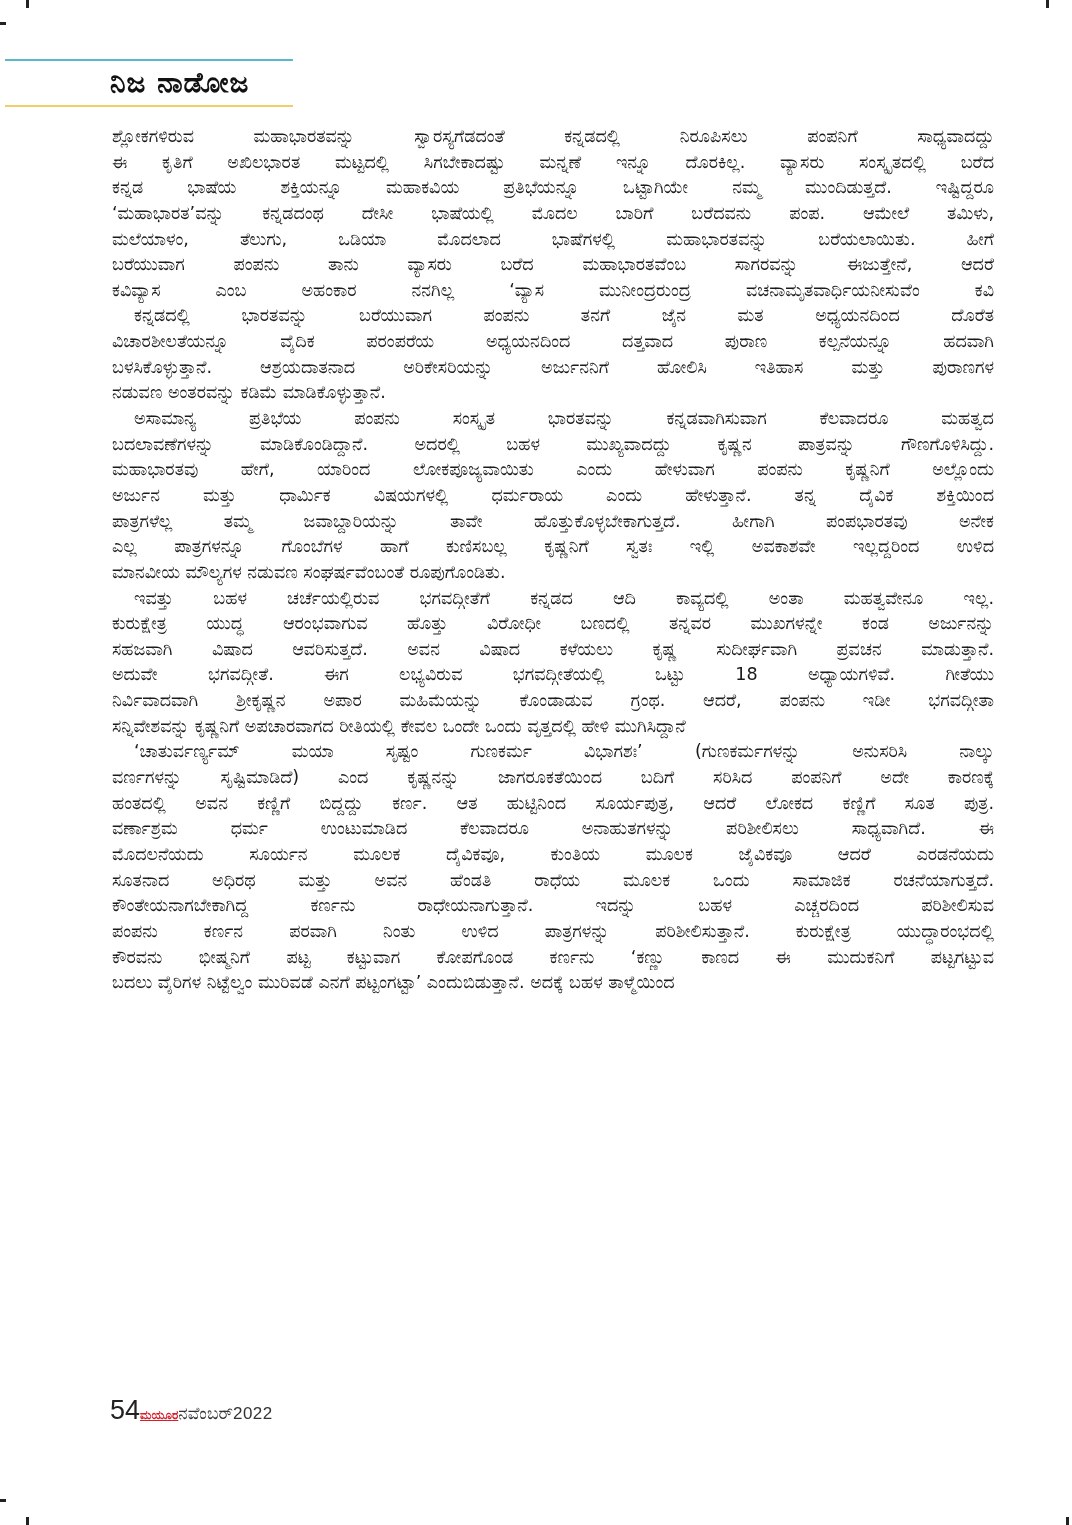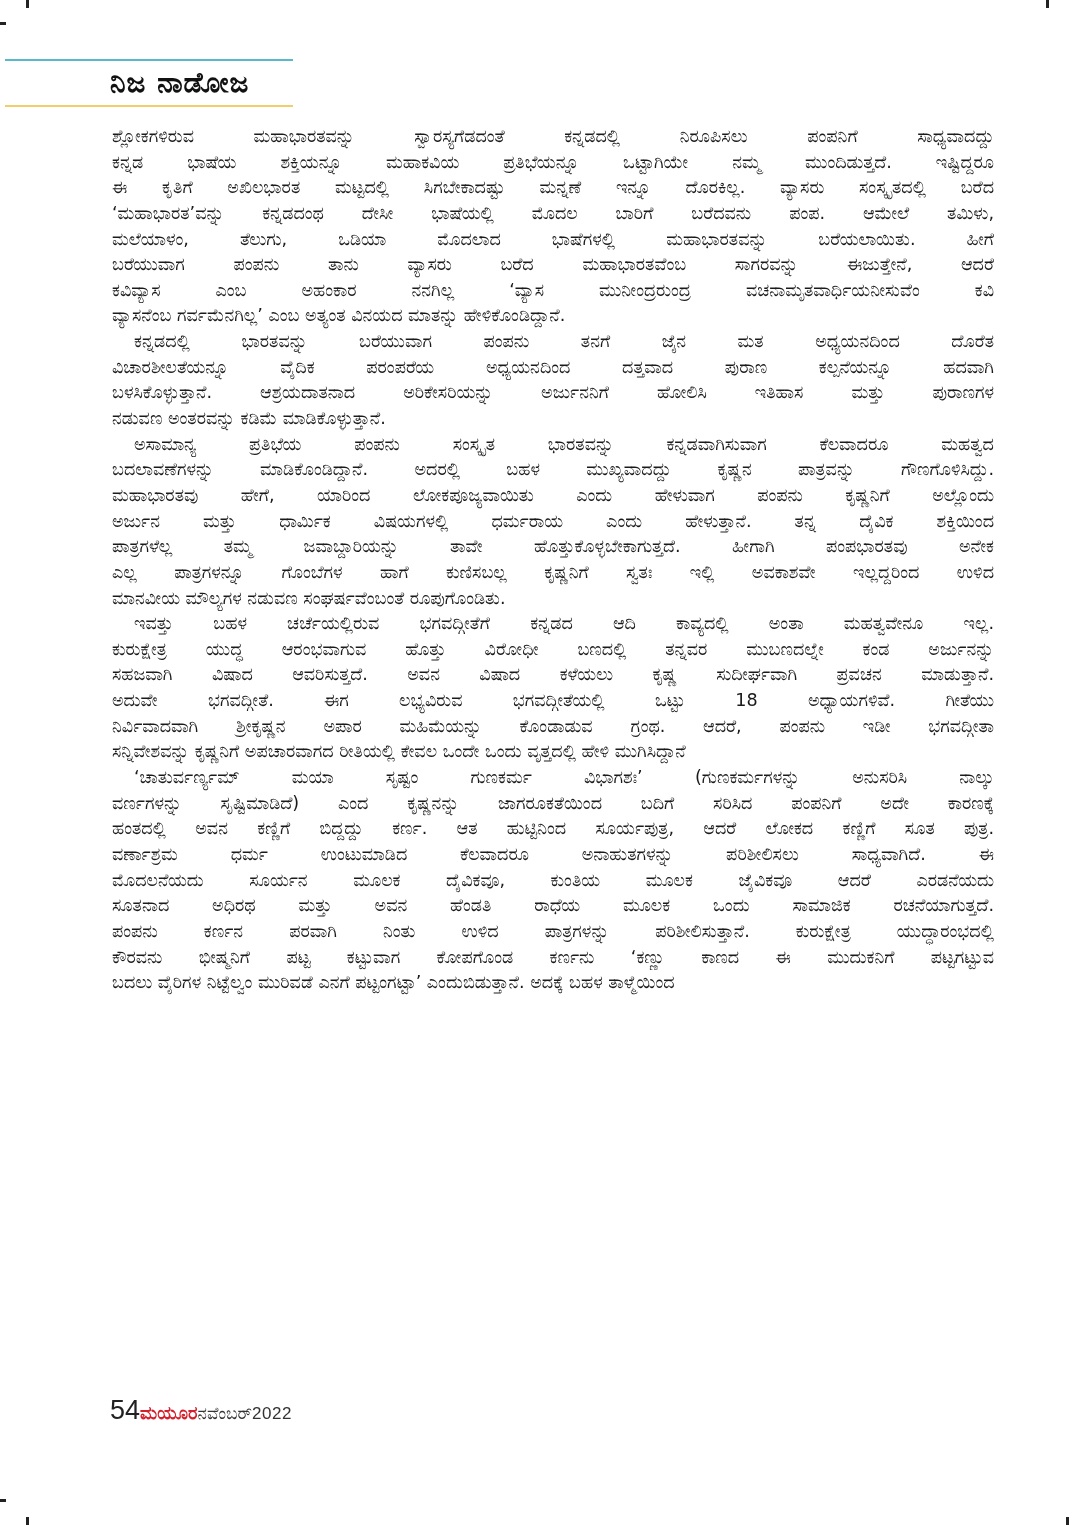--- a/index.html
+++ b/index.html
@@ -22,79 +22,79 @@
     font-size: 17.6px; white-space: nowrap; overflow: hidden;
     text-align: justify; text-align-last: justify; color: #1a1a1a;
   }
   .line.last { text-align-last: left; }
   .line.indent { text-indent: 22px; }
   .footer {
     position: absolute; left: 110px; top: 1395px; height: 34px;
     display: flex; align-items: baseline; gap: 0;
   }
   .page-number { font-family: "Liberation Sans", sans-serif; font-size: 27px; color: #222; }
-  .magazine-name { font-size: 18px; font-weight: bold; color: #d3202c; }
+  .magazine-name { font-size: 12px; font-weight: bold; color: #d3202c; text-decoration: underline; }
   .issue-month { font-size: 17px; color: #333; }
   .issue-year { font-family: "Liberation Sans", sans-serif; font-size: 17px; color: #333; letter-spacing: 0.5px; }
 </style>
 </head>
 <body>
 
 <div class="crop" style="left:26px;top:0;width:3px;height:8px;"></div>
 <div class="crop" style="left:0;top:22px;width:6px;height:3px;"></div>
 <div class="crop" style="left:1046px;top:0;width:3px;height:8px;"></div>
 <div class="crop" style="left:0;top:1499px;width:6px;height:3px;"></div>
 <div class="crop" style="left:26px;top:1517px;width:3px;height:8px;"></div>
 <div class="crop" style="left:1066px;top:1517px;width:3px;height:8px;"></div>
 
 <div class="rule-top" style="background: rgb(90, 184, 204);"></div>
 <div class="section-title">ನಿಜ ನಾಡೋಜ</div>
 <div class="rule-bottom" style="background: rgb(240, 207, 106);"></div>
 
 <div class="body-text" id="body-text">
     <div>
       <span class="line">ಶ್ಲೋಕಗಳಿರುವ ಮಹಾಭಾರತವನ್ನು ಸ್ವಾರಸ್ಯಗೆಡದಂತೆ ಕನ್ನಡದಲ್ಲಿ ನಿರೂಪಿಸಲು ಪಂಪನಿಗೆ ಸಾಧ್ಯವಾದದ್ದು</span>
+      <span class="line">ಈ ಕೃತಿಗೆ ಅಖಿಲಭಾರತ ಮಟ್ಟದಲ್ಲಿ ಸಿಗಬೇಕಾದಷ್ಟು ಮನ್ನಣೆ ಇನ್ನೂ ದೊರಕಿಲ್ಲ. ವ್ಯಾಸರು ಸಂಸ್ಕೃತದಲ್ಲಿ ಬರೆದ</span>
       <span class="line">ಕನ್ನಡ ಭಾಷೆಯ ಶಕ್ತಿಯನ್ನೂ ಮಹಾಕವಿಯ ಪ್ರತಿಭೆಯನ್ನೂ ಒಟ್ಟಾಗಿಯೇ ನಮ್ಮ ಮುಂದಿಡುತ್ತದೆ. ಇಷ್ಟಿದ್ದರೂ</span>
-      <span class="line">ಈ ಕೃತಿಗೆ ಅಖಿಲಭಾರತ ಮಟ್ಟದಲ್ಲಿ ಸಿಗಬೇಕಾದಷ್ಟು ಮನ್ನಣೆ ಇನ್ನೂ ದೊರಕಿಲ್ಲ. ವ್ಯಾಸರು ಸಂಸ್ಕೃತದಲ್ಲಿ ಬರೆದ</span>
       <span class="line">‘ಮಹಾಭಾರತ’ವನ್ನು ಕನ್ನಡದಂಥ ದೇಸೀ ಭಾಷೆಯಲ್ಲಿ ಮೊದಲ ಬಾರಿಗೆ ಬರೆದವನು ಪಂಪ.  ಆಮೇಲೆ ತಮಿಳು,</span>
       <span class="line">ಮಲೆಯಾಳಂ, ತೆಲುಗು, ಒಡಿಯಾ ಮೊದಲಾದ ಭಾಷೆಗಳಲ್ಲಿ ಮಹಾಭಾರತವನ್ನು ಬರೆಯಲಾಯಿತು. ಹೀಗೆ</span>
       <span class="line">ಬರೆಯುವಾಗ ಪಂಪನು ತಾನು ವ್ಯಾಸರು ಬರೆದ ಮಹಾಭಾರತವೆಂಬ ಸಾಗರವನ್ನು ಈಜುತ್ತೇನೆ, ಆದರೆ</span>
       <span class="line">ಕವಿವ್ಯಾಸ ಎಂಬ ಅಹಂಕಾರ ನನಗಿಲ್ಲ ‘ವ್ಯಾಸ ಮುನೀಂದ್ರರುಂದ್ರ ವಚನಾಮೃತವಾರ್ಧಿಯನೀಸುವೆಂ ಕವಿ</span>
-      <span class="line last">ವ್ಯಾಸನೆಂಬ ಗರ್ವಮೆನಗಿಲ್ಲ’ ಎಂಬ ಅತ್ಯಂತ ವಿನಯದ ಮಾತನ್ನು ಹೇಳಿಕೊಂಡಿದ್ದಾನೆ.</span>
     </div>
     <div>
       <span class="line indent">ಕನ್ನಡದಲ್ಲಿ ಭಾರತವನ್ನು ಬರೆಯುವಾಗ ಪಂಪನು ತನಗೆ ಜೈನ ಮತ ಅಧ್ಯಯನದಿಂದ ದೊರೆತ</span>
       <span class="line">ವಿಚಾರಶೀಲತೆಯನ್ನೂ ವೈದಿಕ ಪರಂಪರೆಯ ಅಧ್ಯಯನದಿಂದ ದತ್ತವಾದ ಪುರಾಣ ಕಲ್ಪನೆಯನ್ನೂ ಹದವಾಗಿ</span>
       <span class="line">ಬಳಸಿಕೊಳ್ಳುತ್ತಾನೆ. ಆಶ್ರಯದಾತನಾದ ಅರಿಕೇಸರಿಯನ್ನು ಅರ್ಜುನನಿಗೆ ಹೋಲಿಸಿ ಇತಿಹಾಸ ಮತ್ತು ಪುರಾಣಗಳ</span>
       <span class="line last">ನಡುವಣ ಅಂತರವನ್ನು ಕಡಿಮೆ ಮಾಡಿಕೊಳ್ಳುತ್ತಾನೆ.</span>
     </div>
     <div>
       <span class="line indent">ಅಸಾಮಾನ್ಯ ಪ್ರತಿಭೆಯ ಪಂಪನು ಸಂಸ್ಕೃತ ಭಾರತವನ್ನು ಕನ್ನಡವಾಗಿಸುವಾಗ ಕೆಲವಾದರೂ ಮಹತ್ವದ</span>
       <span class="line">ಬದಲಾವಣೆಗಳನ್ನು ಮಾಡಿಕೊಂಡಿದ್ದಾನೆ. ಅದರಲ್ಲಿ ಬಹಳ ಮುಖ್ಯವಾದದ್ದು ಕೃಷ್ಣನ ಪಾತ್ರವನ್ನು ಗೌಣಗೊಳಿಸಿದ್ದು.</span>
       <span class="line">ಮಹಾಭಾರತವು ಹೇಗೆ, ಯಾರಿಂದ ಲೋಕಪೂಜ್ಯವಾಯಿತು ಎಂದು ಹೇಳುವಾಗ ಪಂಪನು ಕೃಷ್ಣನಿಗೆ ಅಲ್ಲೊಂದು</span>
       <span class="line">ಅರ್ಜುನ ಮತ್ತು ಧಾರ್ಮಿಕ ವಿಷಯಗಳಲ್ಲಿ ಧರ್ಮರಾಯ ಎಂದು ಹೇಳುತ್ತಾನೆ.  ತನ್ನ ದೈವಿಕ ಶಕ್ತಿಯಿಂದ</span>
       <span class="line">ಪಾತ್ರಗಳೆಲ್ಲ ತಮ್ಮ ಜವಾಬ್ದಾರಿಯನ್ನು ತಾವೇ ಹೊತ್ತುಕೊಳ್ಳಬೇಕಾಗುತ್ತದೆ. ಹೀಗಾಗಿ ಪಂಪಭಾರತವು ಅನೇಕ</span>
       <span class="line">ಎಲ್ಲ ಪಾತ್ರಗಳನ್ನೂ ಗೊಂಬೆಗಳ ಹಾಗೆ ಕುಣಿಸಬಲ್ಲ ಕೃಷ್ಣನಿಗೆ ಸ್ವತಃ ಇಲ್ಲಿ ಅವಕಾಶವೇ ಇಲ್ಲದ್ದರಿಂದ ಉಳಿದ</span>
       <span class="line last">ಮಾನವೀಯ ಮೌಲ್ಯಗಳ ನಡುವಣ ಸಂಘರ್ಷವೆಂಬಂತೆ ರೂಪುಗೊಂಡಿತು.</span>
     </div>
     <div>
       <span class="line indent">ಇವತ್ತು ಬಹಳ ಚರ್ಚೆಯಲ್ಲಿರುವ ಭಗವದ್ಗೀತೆಗೆ ಕನ್ನಡದ ಆದಿ ಕಾವ್ಯದಲ್ಲಿ ಅಂತಾ ಮಹತ್ವವೇನೂ ಇಲ್ಲ.</span>
-      <span class="line">ಕುರುಕ್ಷೇತ್ರ ಯುದ್ಧ ಆರಂಭವಾಗುವ ಹೊತ್ತು ವಿರೋಧೀ ಬಣದಲ್ಲಿ ತನ್ನವರ ಮುಬಣದಲ್ನೇ ಕಂಡ ಅರ್ಜುನನ್ನು</span>
+      <span class="line">ಕುರುಕ್ಷೇತ್ರ ಯುದ್ಧ ಆರಂಭವಾಗುವ ಹೊತ್ತು ವಿರೋಧೀ ಬಣದಲ್ಲಿ ತನ್ನವರ ಮುಖಗಳನ್ನೇ ಕಂಡ ಅರ್ಜುನನ್ನು</span>
       <span class="line">ಸಹಜವಾಗಿ ವಿಷಾದ ಆವರಿಸುತ್ತದೆ. ಅವನ ವಿಷಾದ ಕಳೆಯಲು ಕೃಷ್ಣ ಸುದೀರ್ಘವಾಗಿ ಪ್ರವಚನ ಮಾಡುತ್ತಾನೆ.</span>
       <span class="line">ಅದುವೇ ಭಗವದ್ಗೀತೆ. ಈಗ ಲಭ್ಯವಿರುವ ಭಗವದ್ಗೀತೆಯಲ್ಲಿ ಒಟ್ಟು 18 ಅಧ್ಯಾಯಗಳಿವೆ. ಗೀತೆಯು</span>
       <span class="line">ನಿರ್ವಿವಾದವಾಗಿ ಶ್ರೀಕೃಷ್ಣನ ಅಪಾರ ಮಹಿಮೆಯನ್ನು ಕೊಂಡಾಡುವ ಗ್ರಂಥ. ಆದರೆ, ಪಂಪನು ಇಡೀ ಭಗವದ್ಗೀತಾ</span>
       <span class="line last">ಸನ್ನಿವೇಶವನ್ನು ಕೃಷ್ಣನಿಗೆ ಅಪಚಾರವಾಗದ ರೀತಿಯಲ್ಲಿ ಕೇವಲ ಒಂದೇ ಒಂದು ವೃತ್ತದಲ್ಲಿ ಹೇಳಿ ಮುಗಿಸಿದ್ದಾನೆ</span>
     </div>
     <div>
       <span class="line indent">‘ಚಾತುರ್ವರ್ಣ್ಯಮ್ ಮಯಾ ಸೃಷ್ಟಂ ಗುಣಕರ್ಮ ವಿಭಾಗಶಃ’ (ಗುಣಕರ್ಮಗಳನ್ನು ಅನುಸರಿಸಿ ನಾಲ್ಕು</span>
       <span class="line">ವರ್ಣಗಳನ್ನು ಸೃಷ್ಟಿಮಾಡಿದೆ) ಎಂದ ಕೃಷ್ಣನನ್ನು ಜಾಗರೂಕತೆಯಿಂದ ಬದಿಗೆ ಸರಿಸಿದ ಪಂಪನಿಗೆ ಅದೇ ಕಾರಣಕ್ಕೆ</span>
       <span class="line">ಹಂತದಲ್ಲಿ ಅವನ ಕಣ್ಣಿಗೆ ಬಿದ್ದದ್ದು ಕರ್ಣ. ಆತ ಹುಟ್ಟಿನಿಂದ ಸೂರ್ಯಪುತ್ರ, ಆದರೆ ಲೋಕದ ಕಣ್ಣಿಗೆ ಸೂತ ಪುತ್ರ.</span>
       <span class="line">ವರ್ಣಾಶ್ರಮ ಧರ್ಮ ಉಂಟುಮಾಡಿದ ಕೆಲವಾದರೂ ಅನಾಹುತಗಳನ್ನು ಪರಿಶೀಲಿಸಲು ಸಾಧ್ಯವಾಗಿದೆ. ಈ</span>
       <span class="line">ಮೊದಲನೆಯದು ಸೂರ್ಯನ ಮೂಲಕ ದೈವಿಕವೂ, ಕುಂತಿಯ ಮೂಲಕ ಜೈವಿಕವೂ ಆದರೆ ಎರಡನೆಯದು</span>
       <span class="line">ಸೂತನಾದ ಅಧಿರಥ ಮತ್ತು ಅವನ ಹೆಂಡತಿ ರಾಧೆಯ ಮೂಲಕ ಒಂದು ಸಾಮಾಜಿಕ ರಚನೆಯಾಗುತ್ತದೆ.</span>
+      <span class="line">ಕೌಂತೇಯನಾಗಬೇಕಾಗಿದ್ದ ಕರ್ಣನು ರಾಧೇಯನಾಗುತ್ತಾನೆ. ಇದನ್ನು ಬಹಳ ಎಚ್ಚರದಿಂದ ಪರಿಶೀಲಿಸುವ</span>
       <span class="line">ಪಂಪನು ಕರ್ಣನ ಪರವಾಗಿ ನಿಂತು ಉಳಿದ ಪಾತ್ರಗಳನ್ನು ಪರಿಶೀಲಿಸುತ್ತಾನೆ. ಕುರುಕ್ಷೇತ್ರ ಯುದ್ಧಾರಂಭದಲ್ಲಿ</span>
       <span class="line">ಕೌರವನು ಭೀಷ್ಮನಿಗೆ ಪಟ್ಟ ಕಟ್ಟುವಾಗ ಕೋಪಗೊಂಡ ಕರ್ಣನು ‘ಕಣ್ಣು ಕಾಣದ ಈ ಮುದುಕನಿಗೆ ಪಟ್ಟಗಟ್ಟುವ</span>
       <span class="line last">ಬದಲು ವೈರಿಗಳ ನಿಟ್ಟೆಲ್ವಂ ಮುರಿವಡೆ ಎನಗೆ ಪಟ್ಟಂಗಟ್ಟಾ’ ಎಂದುಬಿಡುತ್ತಾನೆ. ಅದಕ್ಕೆ ಬಹಳ ತಾಳ್ಮೆಯಿಂದ</span>
     </div>
   </div>
 
 <div class="footer">
   <span class="page-number">54</span>
   <span class="magazine-name" style="color: rgb(211, 32, 44);">ಮಯೂರ</span>
   <span class="issue-month">ನವೆಂಬರ್</span>

